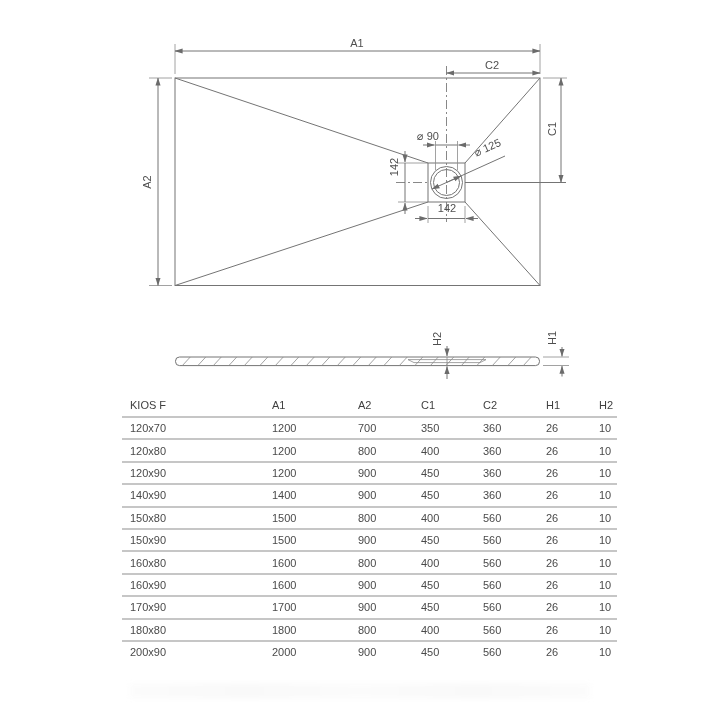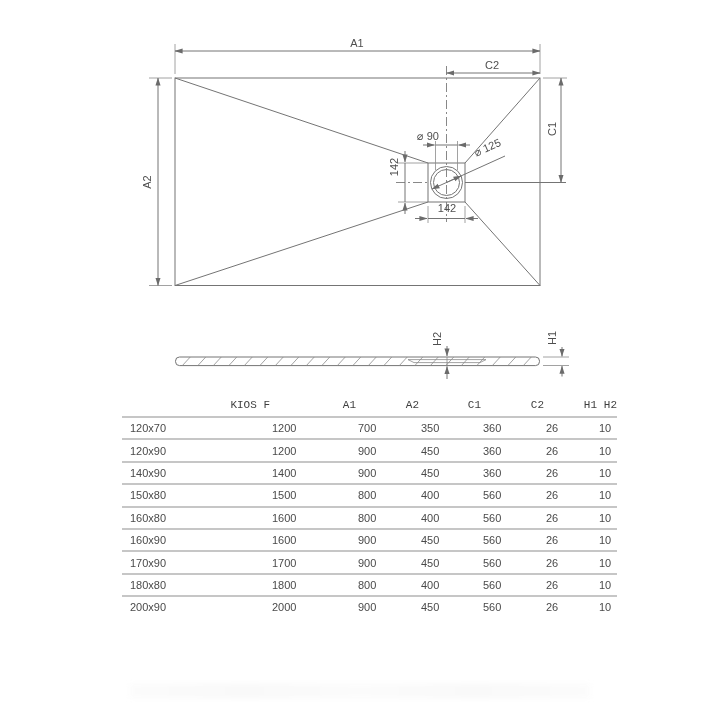--- a/index.html
+++ b/index.html
@@ -5,22 +5,22 @@
   html,body{margin:0;padding:0;background:#ffffff;}
   #page{position:relative;width:720px;height:720px;background:#ffffff;overflow:hidden;
         font-family:"Liberation Sans","DejaVu Sans",sans-serif;}
   svg{position:absolute;left:0;top:0;}
   svg .ln{stroke:#747474;stroke-width:1;fill:none;}
   svg .thin{stroke:#8a8a8a;stroke-width:0.8;fill:none;}
   svg .dash{stroke:#7a7a7a;stroke-width:0.9;fill:none;stroke-dasharray:9 3 2 3;}
   svg text{fill:#4f4f4f;font-size:11px;font-family:"Liberation Sans","DejaVu Sans",sans-serif;}
   .size-table{position:absolute;left:122px;top:394px;width:495px;border-collapse:collapse;
               table-layout:fixed;font-size:11px;color:#4a4a4a;}
-  .size-table th{font-weight:normal;color:#3f3f3f;text-align:right;height:22px;
-                 padding:0 0 0 2px;vertical-align:middle;font-family:Liberation Mono, monospace;}
+  .size-table th{font-weight:normal;color:#3f3f3f;text-align:left;height:22px;
+                 padding:0 0 0 2px;vertical-align:middle;}
   .size-table td{text-align:left;height:20.4px;padding:0 0 0 2px;vertical-align:middle;}
   .size-table th:first-child,.size-table td:first-child{padding-left:8px;}
   .size-table tbody tr{border-top:2px solid #c6c6c6;margin-top:17px;}
   .watermark{position:absolute;left:130px;top:683px;width:460px;height:16px;
              background:linear-gradient(90deg,#fafafa,#f6f6f6,#fafafa,#f6f6f6,#fafafa);
              filter:blur(2px);opacity:.6;}
 </style>
 </head>
 <body>
 
@@ -133,20 +133,29 @@
     <tr>
         <td>120x70</td>
         <td>1200</td>
         <td>700</td>
         <td>350</td>
         <td>360</td>
         <td>26</td>
         <td>10</td>
       </tr>
         <tr>
+        <td>120x80</td>
+        <td>1200</td>
+        <td>800</td>
+        <td>400</td>
+        <td>360</td>
+        <td>26</td>
+        <td>10</td>
+      </tr>
+        <tr>
         <td>120x90</td>
         <td>1200</td>
         <td>900</td>
         <td>450</td>
         <td>360</td>
         <td>26</td>
         <td>10</td>
       </tr>
         <tr>
         <td>140x90</td>
@@ -160,20 +169,29 @@
         <tr>
         <td>150x80</td>
         <td>1500</td>
         <td>800</td>
         <td>400</td>
         <td>560</td>
         <td>26</td>
         <td>10</td>
       </tr>
         <tr>
+        <td>150x90</td>
+        <td>1500</td>
+        <td>900</td>
+        <td>450</td>
+        <td>560</td>
+        <td>26</td>
+        <td>10</td>
+      </tr>
+        <tr>
         <td>160x80</td>
         <td>1600</td>
         <td>800</td>
         <td>400</td>
         <td>560</td>
         <td>26</td>
         <td>10</td>
       </tr>
         <tr>
         <td>160x90</td>

